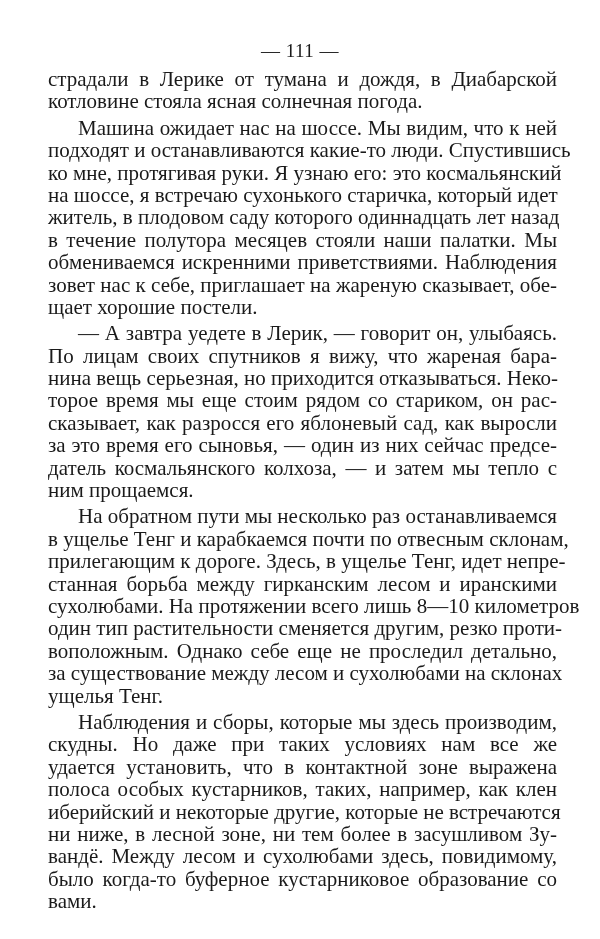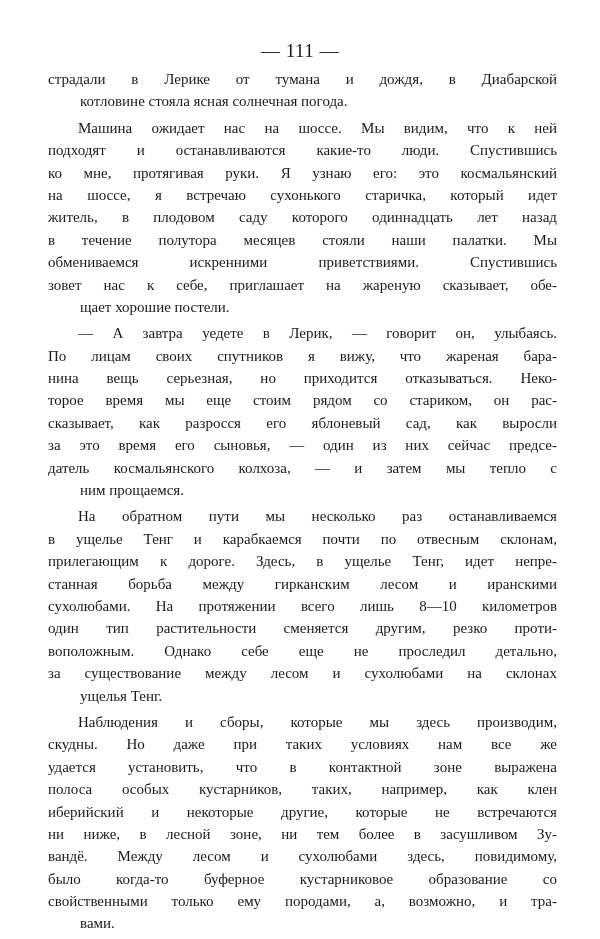--- a/index.html
+++ b/index.html
@@ -1,45 +1,45 @@
 <!DOCTYPE html>
 <html><head>
 <meta charset="utf-8">
 <style>
   html, body { margin: 0; padding: 0; background: #ffffff; }
   body { width: 600px; height: 939px; position: relative; overflow: hidden;
          font-family: "Liberation Serif", "DejaVu Serif", serif; color: #1a1a1a; }
   .page-number { position: absolute; top: 40px; left: 0; width: 600px; text-align: center;
                  font-size: 19px; letter-spacing: 0.5px; }
   .text-block { position: absolute; top: 68px; left: 48px; width: 509px; }
-  .para { margin: 0 0 4px 0; font-size: 15px; line-height: 22.4px; text-align: justify;
+  .para { margin: 0 0 4px 0; font-size: 21px; line-height: 22.4px; text-align: justify;
           text-align-last: left; }
   .line { display: block; white-space: nowrap; text-align: justify; text-align-last: justify; height: 22.4px; }
-  .line.last { text-align-last: left; margin-left: 32px; }
+  .line.last { text-align-last: left; }
   .line.indent { padding-left: 30px; }
 </style>
 </head>
 <body>
 
 <div class="page-number">— 111 —</div>
 
 <div class="text-block">
   <div class="para">
     <span class="line">страдали в Лерике от тумана и дождя, в Диабарской</span>
     <span class="line last">котловине стояла ясная солнечная погода.</span>
   </div>
 
   <div class="para">
     <span class="line indent">Машина ожидает нас на шоссе. Мы видим, что к ней</span>
     <span class="line">подходят и останавливаются какие-то люди. Спустившись</span>
     <span class="line">ко мне, протягивая руки. Я узнаю его: это космальянский</span>
     <span class="line">на шоссе, я встречаю сухонького старичка, который идет</span>
     <span class="line">житель, в плодовом саду которого одиннадцать лет назад</span>
     <span class="line">в течение полутора месяцев стояли наши палатки. Мы</span>
-    <span class="line">обмениваемся искренними приветствиями. Спустившись</span>
+    <span class="line">обмениваемся искренними приветствиями. Наблюдения</span>
     <span class="line">зовет нас к себе, приглашает на жареную сказывает, обе-</span>
     <span class="line last">щает хорошие постели.</span>
   </div>
 
   <div class="para">
     <span class="line indent">— А завтра уедете в Лерик, — говорит он, улыбаясь.</span>
     <span class="line">По лицам своих спутников я вижу, что жареная бара-</span>
     <span class="line">нина вещь серьезная, но приходится отказываться. Неко-</span>
     <span class="line">торое время мы еще стоим рядом со стариком, он рас-</span>
     <span class="line">сказывает, как разросся его яблоневый сад, как выросли</span>
@@ -62,17 +62,16 @@
 
   <div class="para">
     <span class="line indent">Наблюдения и сборы, которые мы здесь производим,</span>
     <span class="line">скудны. Но даже при таких условиях нам все же</span>
     <span class="line">удается установить, что в контактной зоне выражена</span>
     <span class="line">полоса особых кустарников, таких, например, как клен</span>
     <span class="line">иберийский и некоторые другие, которые не встречаются</span>
     <span class="line">ни ниже, в лесной зоне, ни тем более в засушливом Зу-</span>
     <span class="line">вандё. Между лесом и сухолюбами здесь, повидимому,</span>
     <span class="line">было когда-то буферное кустарниковое образование со</span>
-    <span class="line">свойственными только ему породами, а, возможно, и тра-</span>
     <span class="line last">вами.</span>
   </div>
 
 </div>
 
 </body></html>

